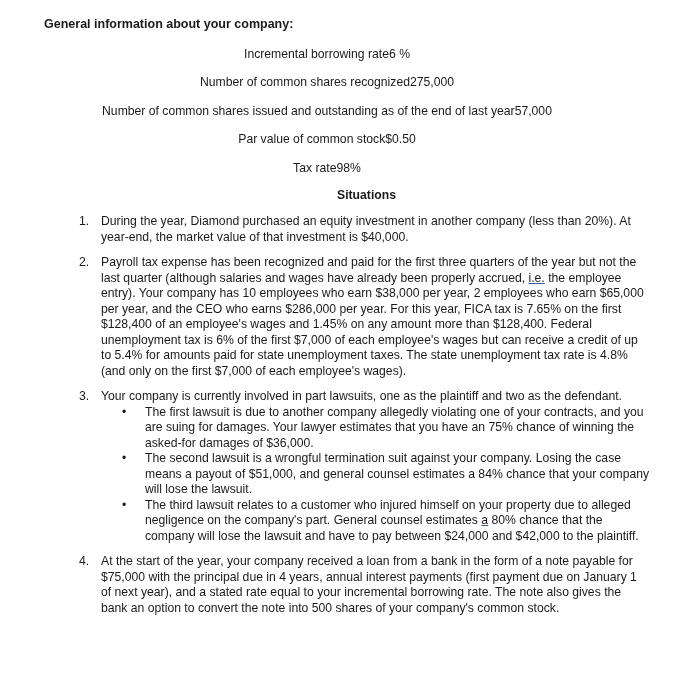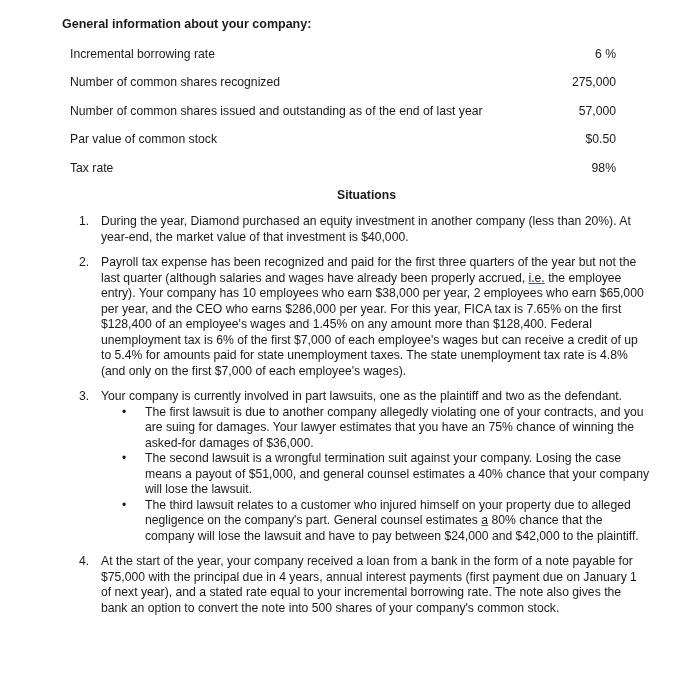--- a/index.html
+++ b/index.html
@@ -3,28 +3,27 @@
   <meta charset="utf-8">
   <style>
     html, body { margin: 0; padding: 0; background: #ffffff; }
     body {
       width: 691px; height: 700px; overflow: hidden;
       font-family: "Liberation Sans", "DejaVu Sans", sans-serif;
       font-size: 12.2px; color: #1a1a1a;
       position: relative;
     }
     .heading {
-      position: absolute; left: 62px; top: 17px;
+      position: absolute; left: 44px; top: 17px;
       font-weight: bold; font-size: 12.5px;
     }
     .info-row {
       position: absolute; left: 54px; width: 546px;
-      display: flex; justify-content: space-between;
+      display: flex; justify-content: center;
       font-size: 12.2px;
-      margin-left: 16px;
     }
     .situations {
       position: absolute; top: 188px; left: 16px; width: 691px;
       text-align: center; font-weight: bold; font-size: 12.2px;
       padding-left: 10px; box-sizing: border-box;
     }
     ol.sit-list {
       position: absolute; left: 76px; top: 214px; width: 574px;
       margin: 0; padding: 0; list-style: none;
     }
@@ -87,21 +86,21 @@
     <li>
       <span class="num">3.</span>
       <span>Your company is currently involved in part lawsuits, one as the plaintiff and two as the defendant.</span>
       <ul class="bullets">
         <li>
           <span class="dot">•</span>
           <span>The first lawsuit is due to another company allegedly violating one of your contracts, and you are suing for damages. Your lawyer estimates that you have an 75% chance of winning the asked-for damages of $36,000.</span>
         </li>
         <li>
           <span class="dot">•</span>
-          <span>The second lawsuit is a wrongful termination suit against your company. Losing the case means a payout of $51,000, and general counsel estimates a 40% chance that your company will lose the lawsuit.</span>
+          <span>The second lawsuit is a wrongful termination suit against your company. Losing the case means a payout of $51,000, and general counsel estimates a 84% chance that your company will lose the lawsuit.</span>
         </li>
         <li>
           <span class="dot">•</span>
           <span>The third lawsuit relates to a customer who injured himself on your property due to alleged negligence on the company's part. General counsel estimates </span><span class="ul">a</span><span> 80% chance that the company will lose the lawsuit and have to pay between $24,000 and $42,000 to the plaintiff.</span>
         </li>
       </ul>
     </li>
     <li>
       <span class="num">4.</span>
       <span>At the start of the year, your company received a loan from a bank in the form of a note payable for $75,000 with the principal due in 4 years, annual interest payments (first payment due on January 1 of next year), and a stated rate equal to your incremental borrowing rate. The note also gives the bank an option to convert the note into 500 shares of your company's common stock.</span>

